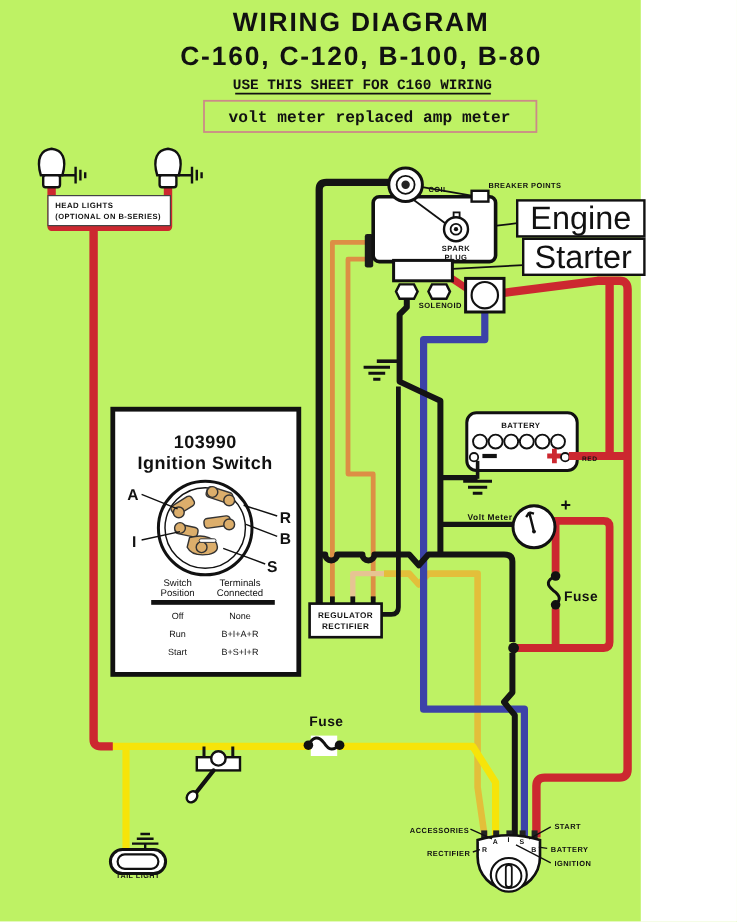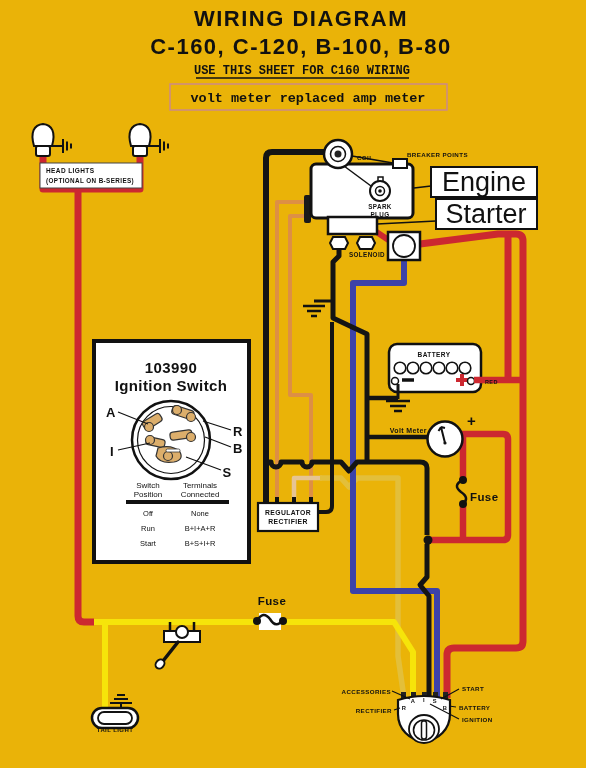--- a/index.html
+++ b/index.html
@@ -1,16 +1,16 @@
 <!DOCTYPE html>
 <html><head>
 <meta charset="utf-8">
 <style>
   html,body{margin:0;padding:0;background:#ffffff;}
-  .page{width:586px;height:768px;position:relative;background:#eab308;}
+  .page{width:534px;height:768px;position:relative;background:#bef264;}
   svg{display:block;}
   text{font-family:"Liberation Sans",sans-serif;fill:#111;}
   .mono{font-family:"Liberation Mono",monospace;}
   .ttl{font-weight:bold;letter-spacing:1.5px;}
   .lbl{font-weight:bold;letter-spacing:.4px;}
   .big{font-size:27px;}
   .wire{fill:none;stroke-linejoin:round;stroke-linecap:butt;}
   .thin{fill:none;stroke:#111;}
   .comp{fill:#ffffff;stroke:#111;}
 </style>

